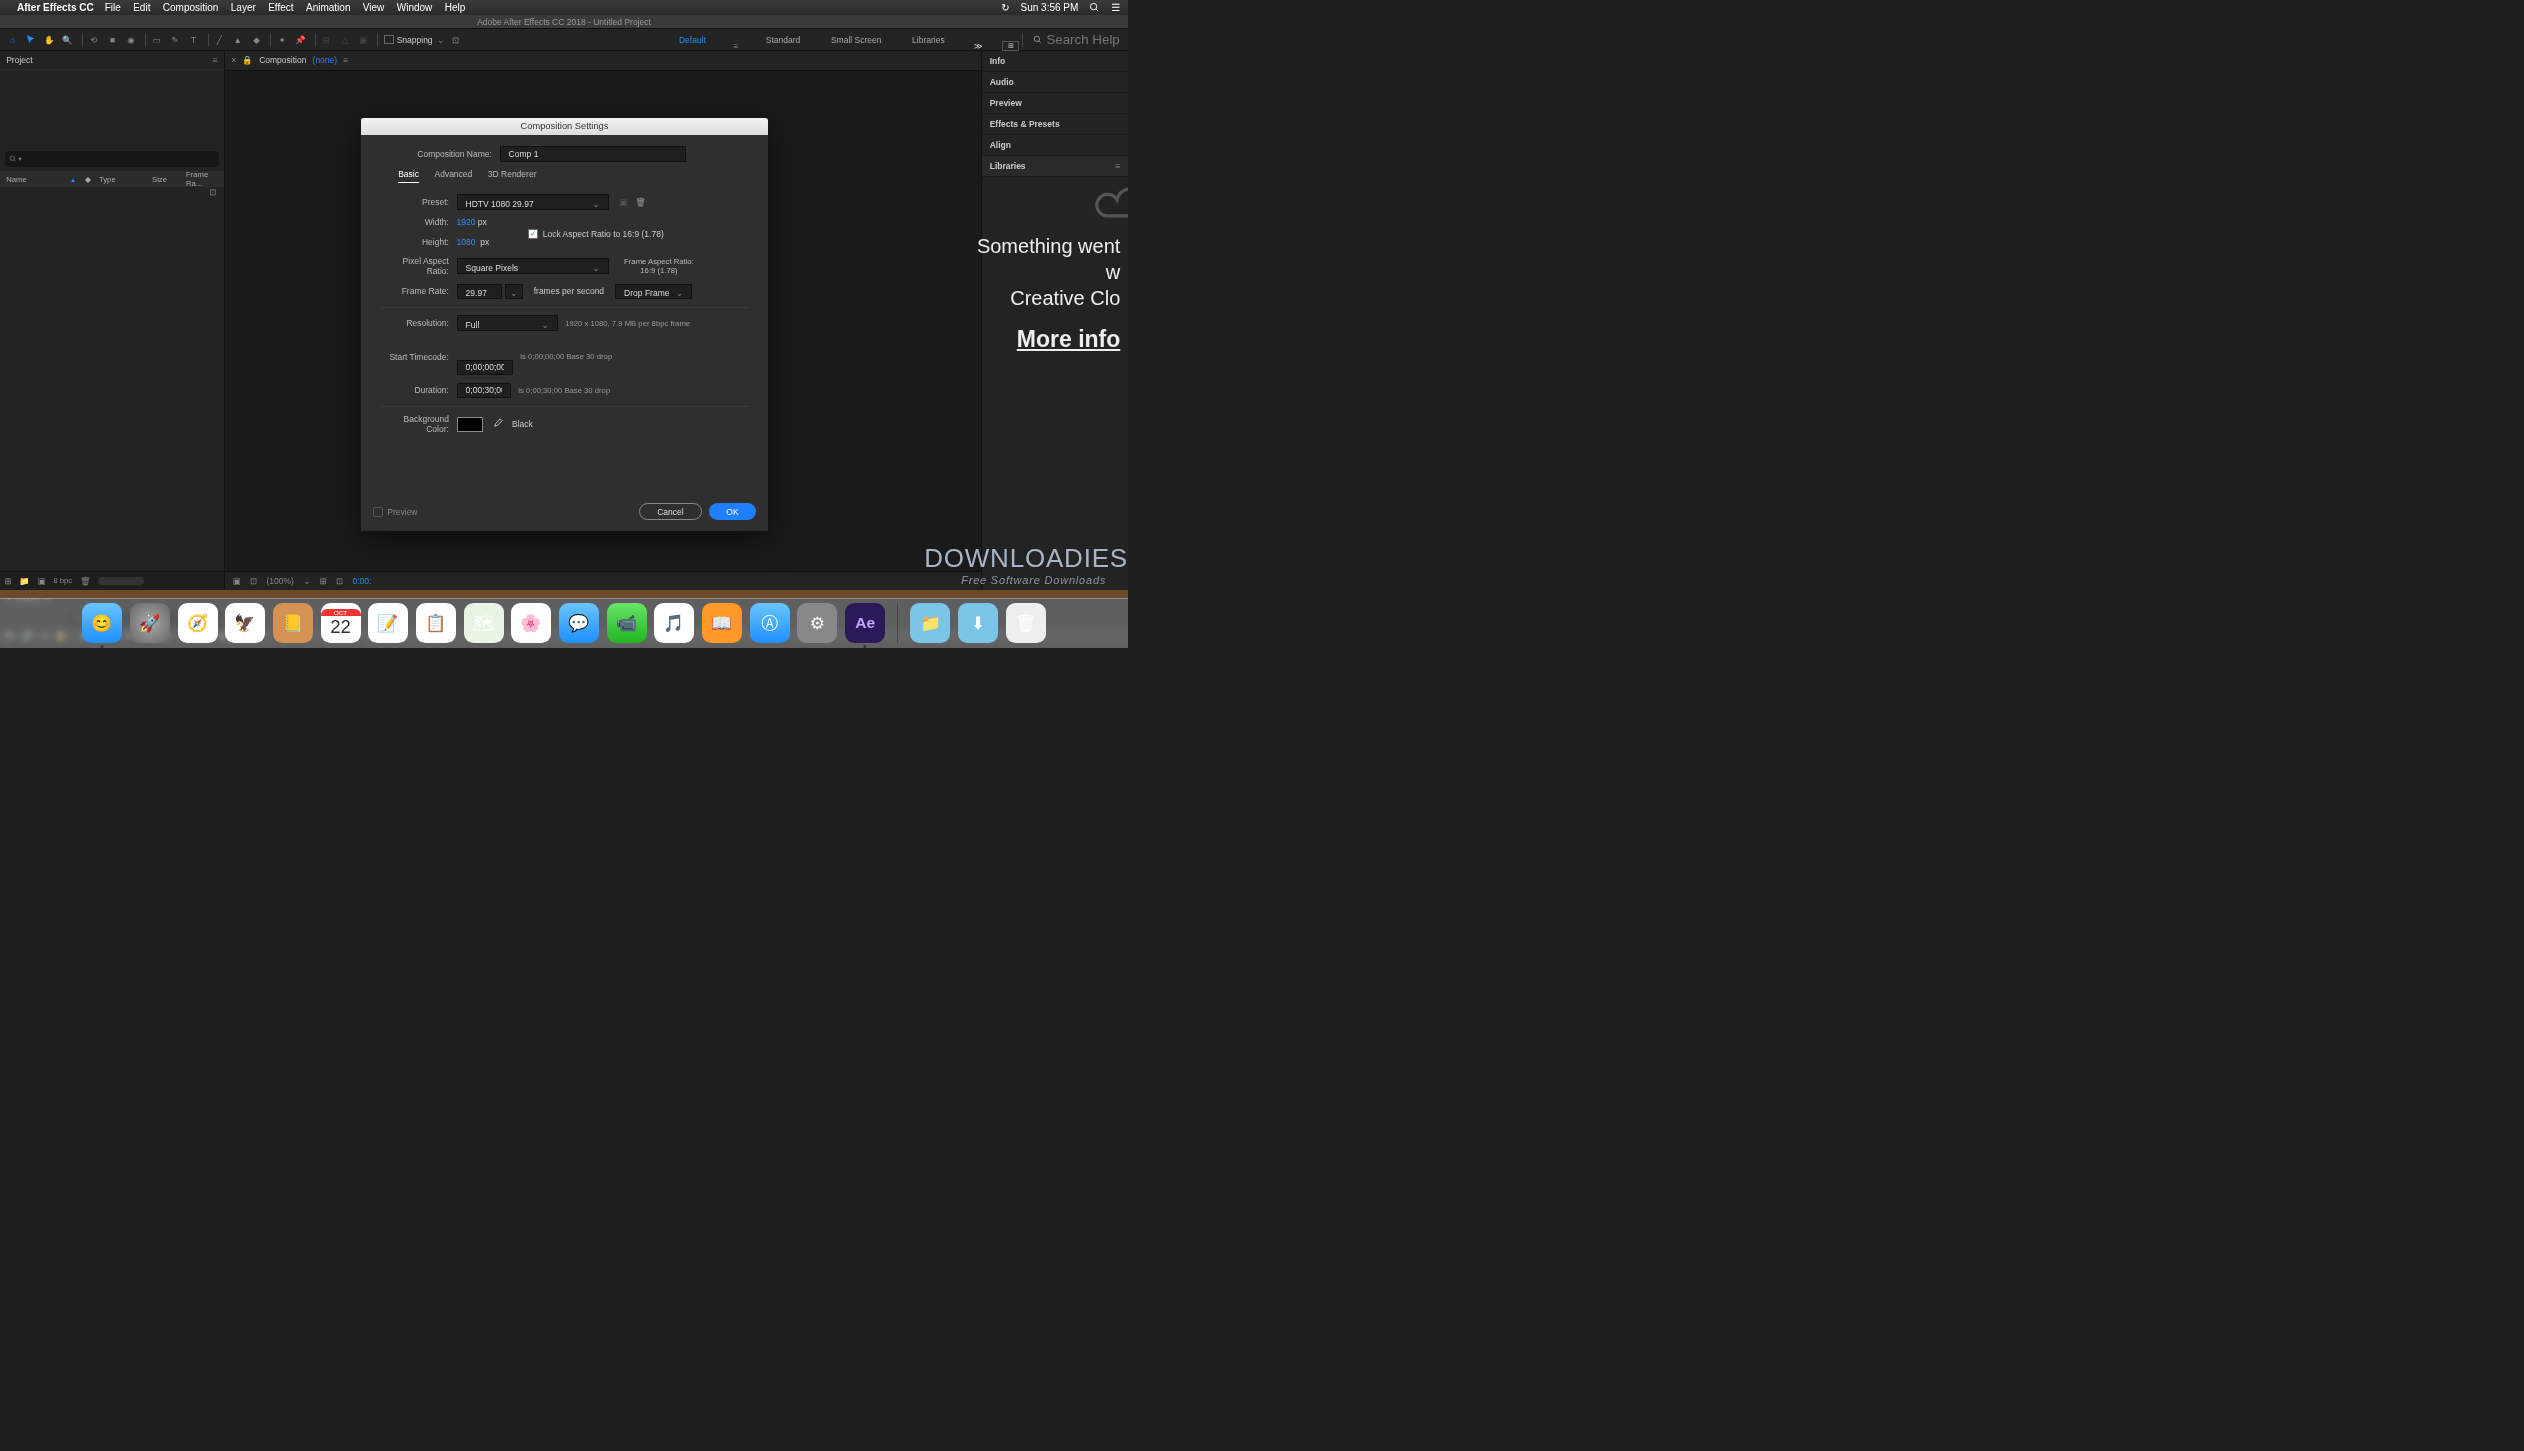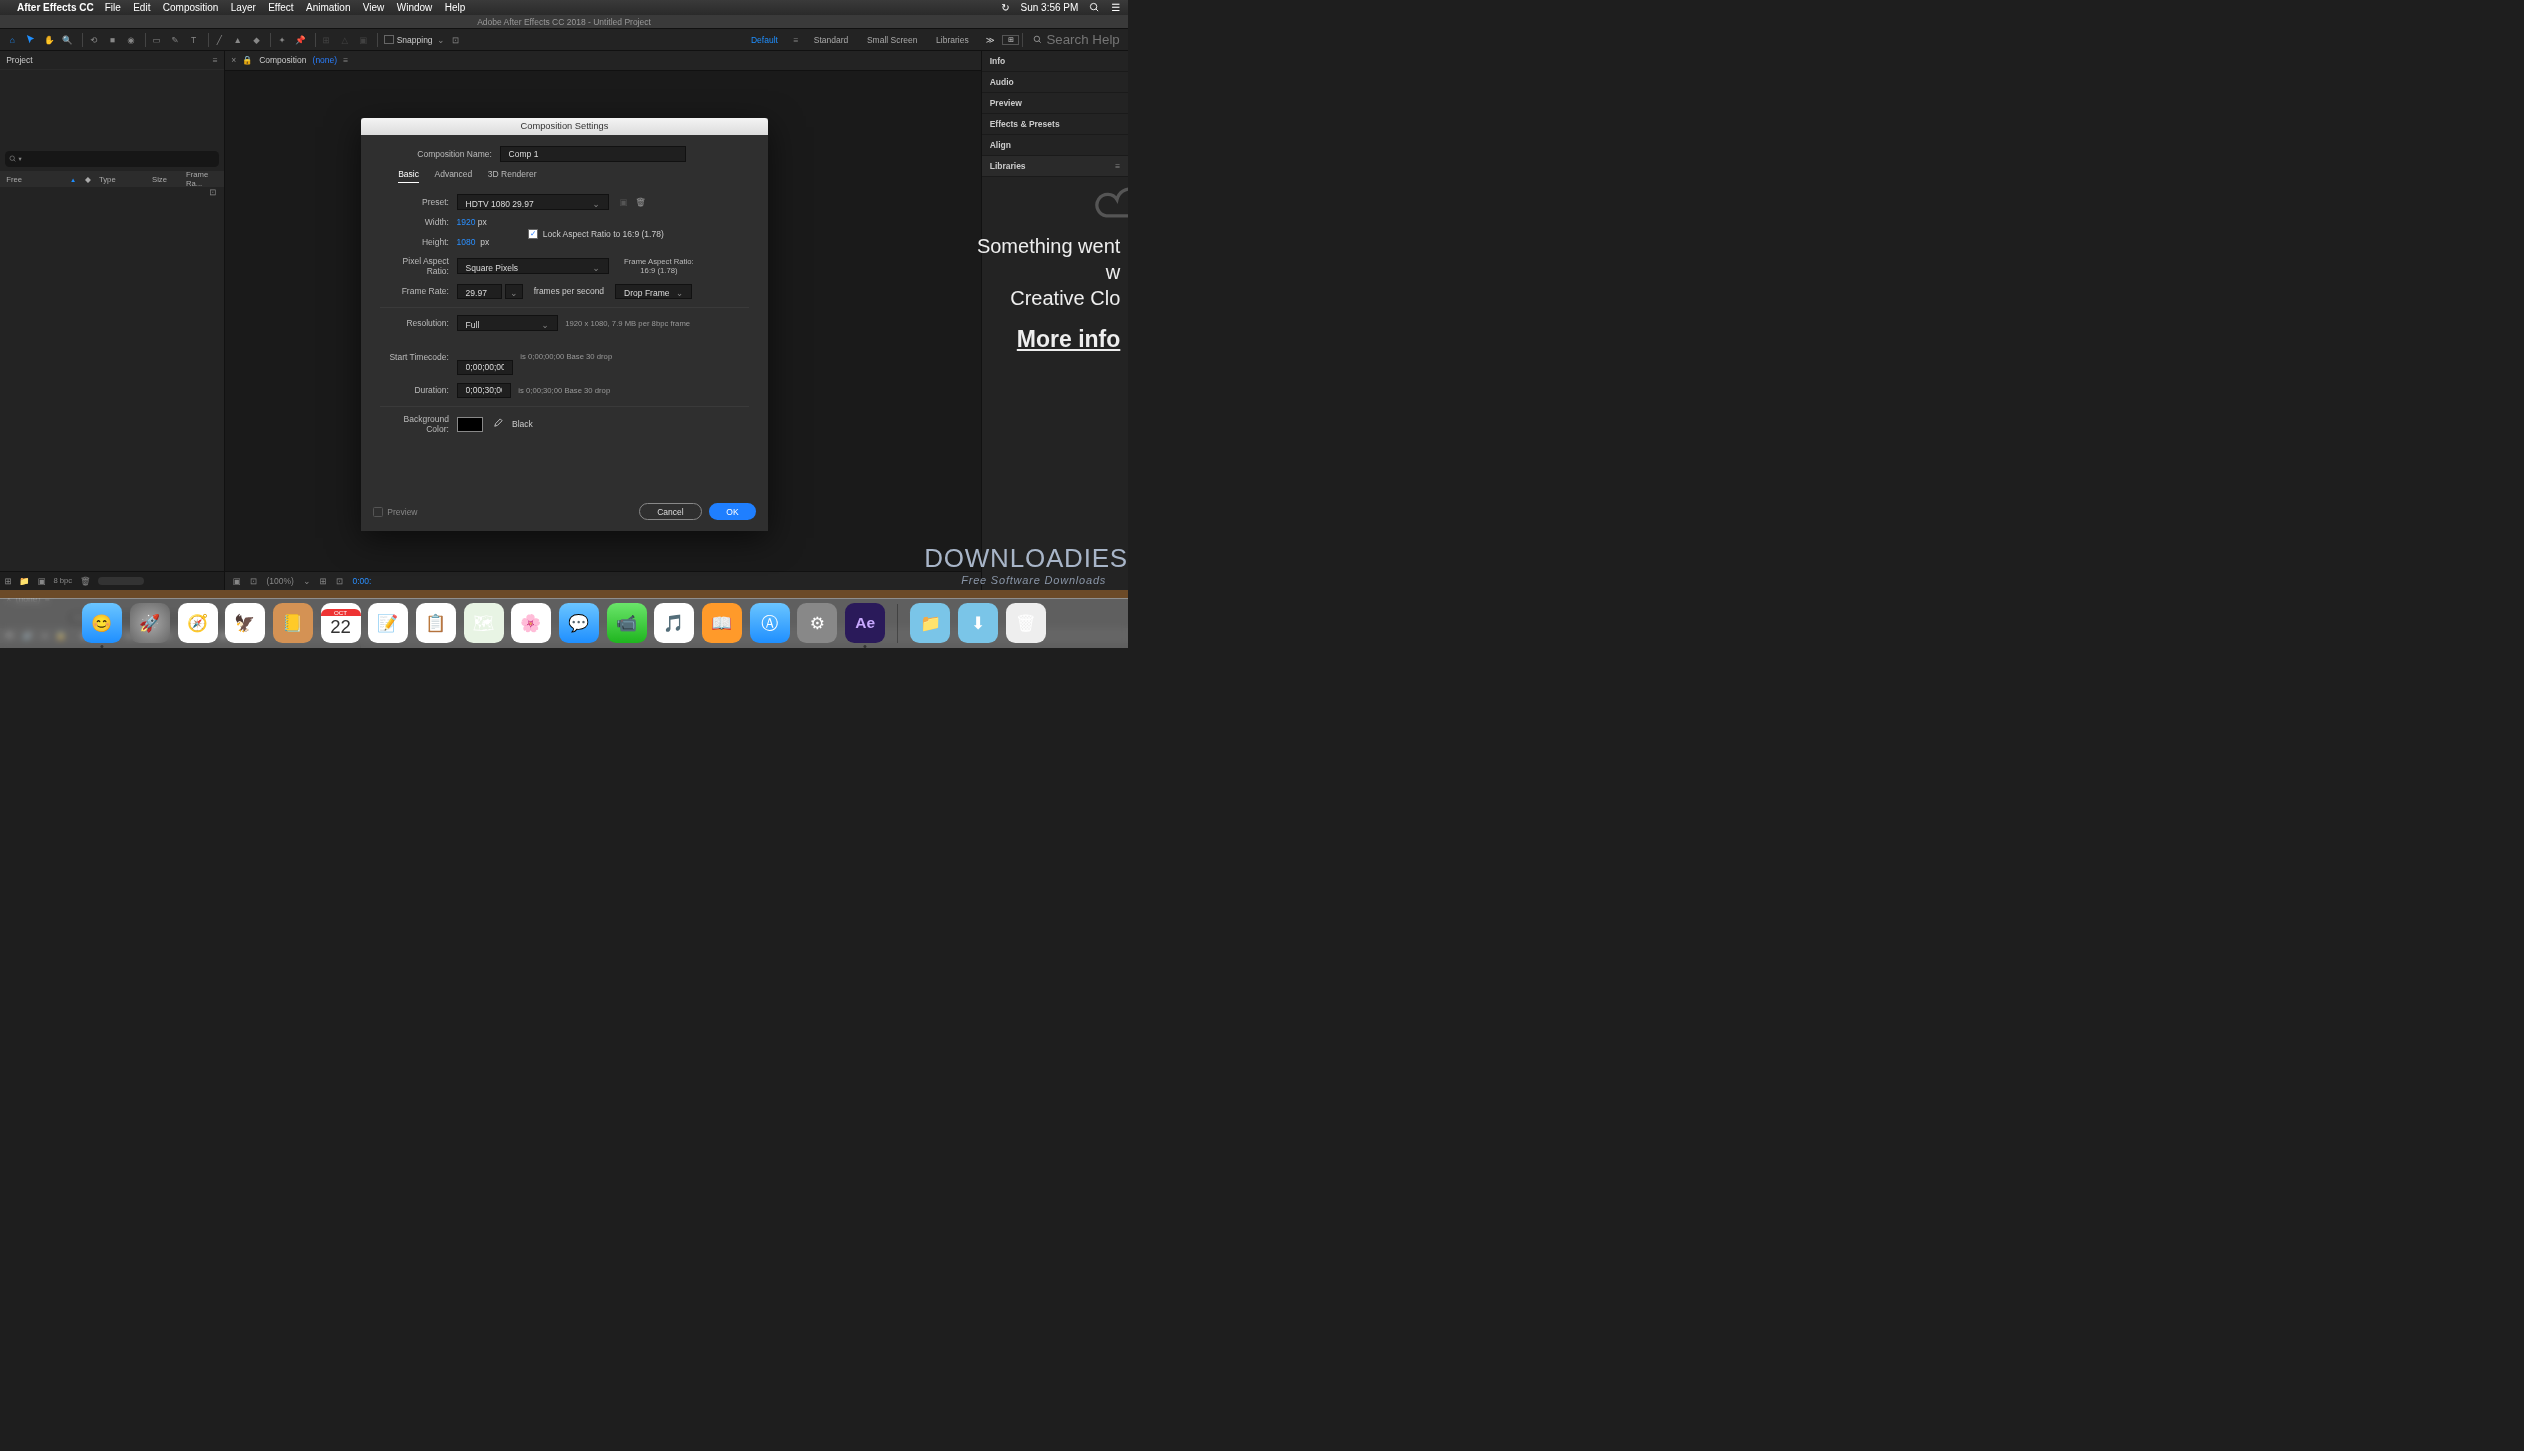--- a/index.html
+++ b/index.html
@@ -15,21 +15,21 @@
 
 .win-title { height: 14px; background: #3a3a3a; color: #999; text-align: center; font-size: 8.5px; line-height: 14px; border-bottom: 0.8px solid #111; }
 
 
 .toolbar { height: 22px; background: #232323; border-bottom: 0.8px solid #111; display: flex; align-items: center; padding: 0 4.6px; }
 .tool-icon { width: 15.5px; height: 15.5px; margin-right: 3.1px; display:flex; align-items:center; justify-content:center; color:#888; }
 .tool-icon.active { color:#1f8fff; }
 .tool-sep { width: 0.8px; height: 14px; background: #444; margin: 0 3.1px; }
 .snapping { display:flex; align-items:center; gap:3.1px; color:#ccc; margin-left:3.1px; }
 .snapping .cb { width:9.3px; height:9.3px; border:0.8px solid #666; }
-.workspaces { margin-left:auto; display:flex; align-items:center; gap:0; }
+.workspaces { margin-left:auto; display:flex; align-items:flex-end; gap:12px; }
 .ws { padding: 0 9.3px; height:22px; display:flex; align-items:center; color:#aaa; }
 .ws.active { color:#1f8fff; }
 .search-help { display:flex; align-items:center; gap:4.6px; margin-left:6.2px; color:#aaa; }
 
 
 .main { display:flex; height: calc(100% - 15.5px - 14px - 22px - 58px); }
 .left-col { width: 225px; background:#232323; border-right:0.8px solid #111; display:flex; flex-direction:column; }
 .mid-col { flex:1; background:#232323; display:flex; flex-direction:column; position:relative; }
 .right-col { width: 147px; background:#232323; border-left:0.8px solid #111; display:flex; flex-direction:column;font-weight:bold; }
 
@@ -206,21 +206,21 @@
     </div>
     <div style="height:77px"></div>
     <div class="proj-search">
       <svg width="7.7" height="7.7" viewBox="0 0 24 24" fill="none" stroke="#888" stroke-width="2">
           <circle cx="10" cy="10" r="7"></circle>
           <line x1="20" y1="20" x2="15" y2="15"></line>
         </svg>
       <span style="margin-left:1.5px;font-size:6.2px">▾</span>
     </div>
     <div class="proj-header">
-      <span>Free</span>
+      <span>Name</span>
       <span class="arrow">▲</span>
       <span style="position:absolute;left:85px">◆</span>
       <span style="position:absolute;left:99px">Type</span>
       <span style="position:absolute;left:152px">Size</span>
       <span style="position:absolute;left:186px">Frame Ra...</span>
     </div>
     <div style="height:11px;text-align:right;padding-right:7.7px;color:#888">⊡</div>
     <div class="proj-body"></div>
     <div class="proj-footer">
       <span>⊞</span>

